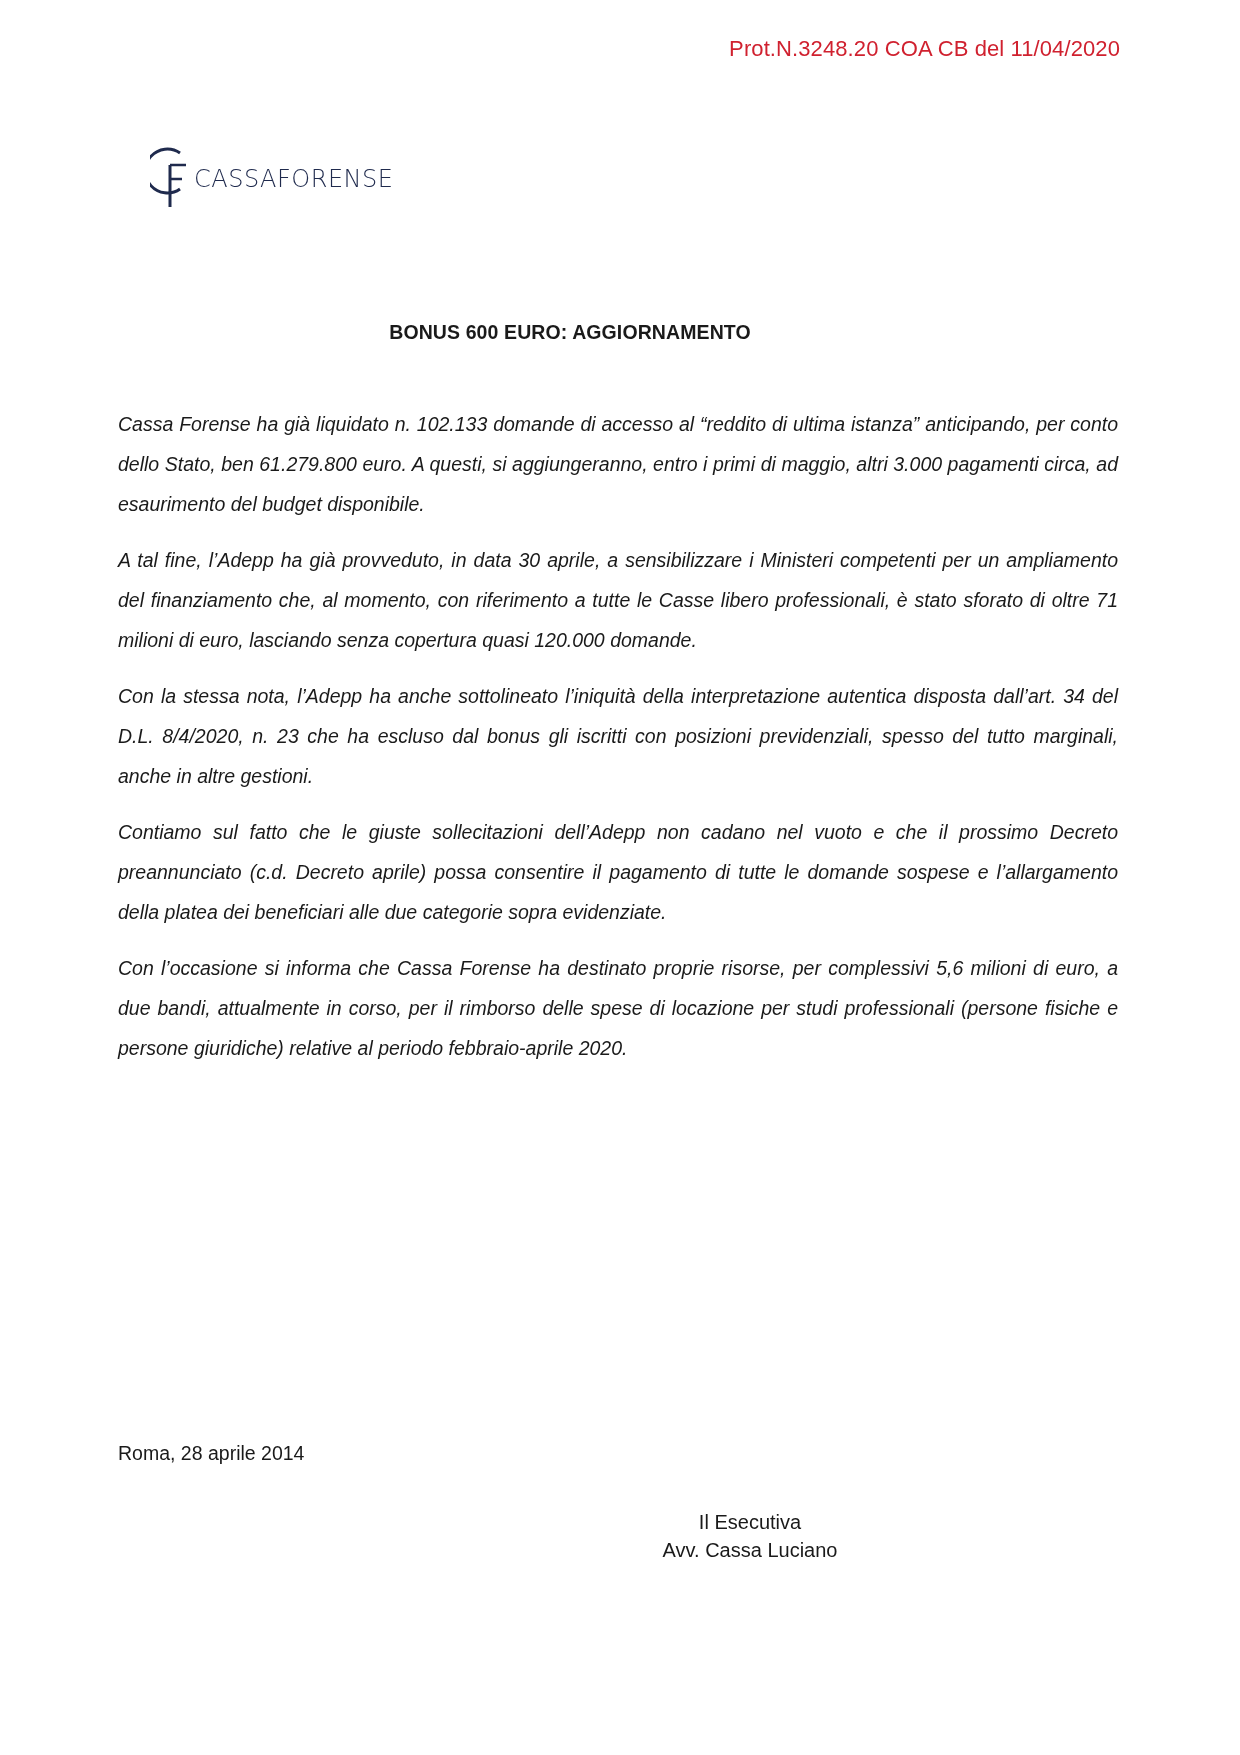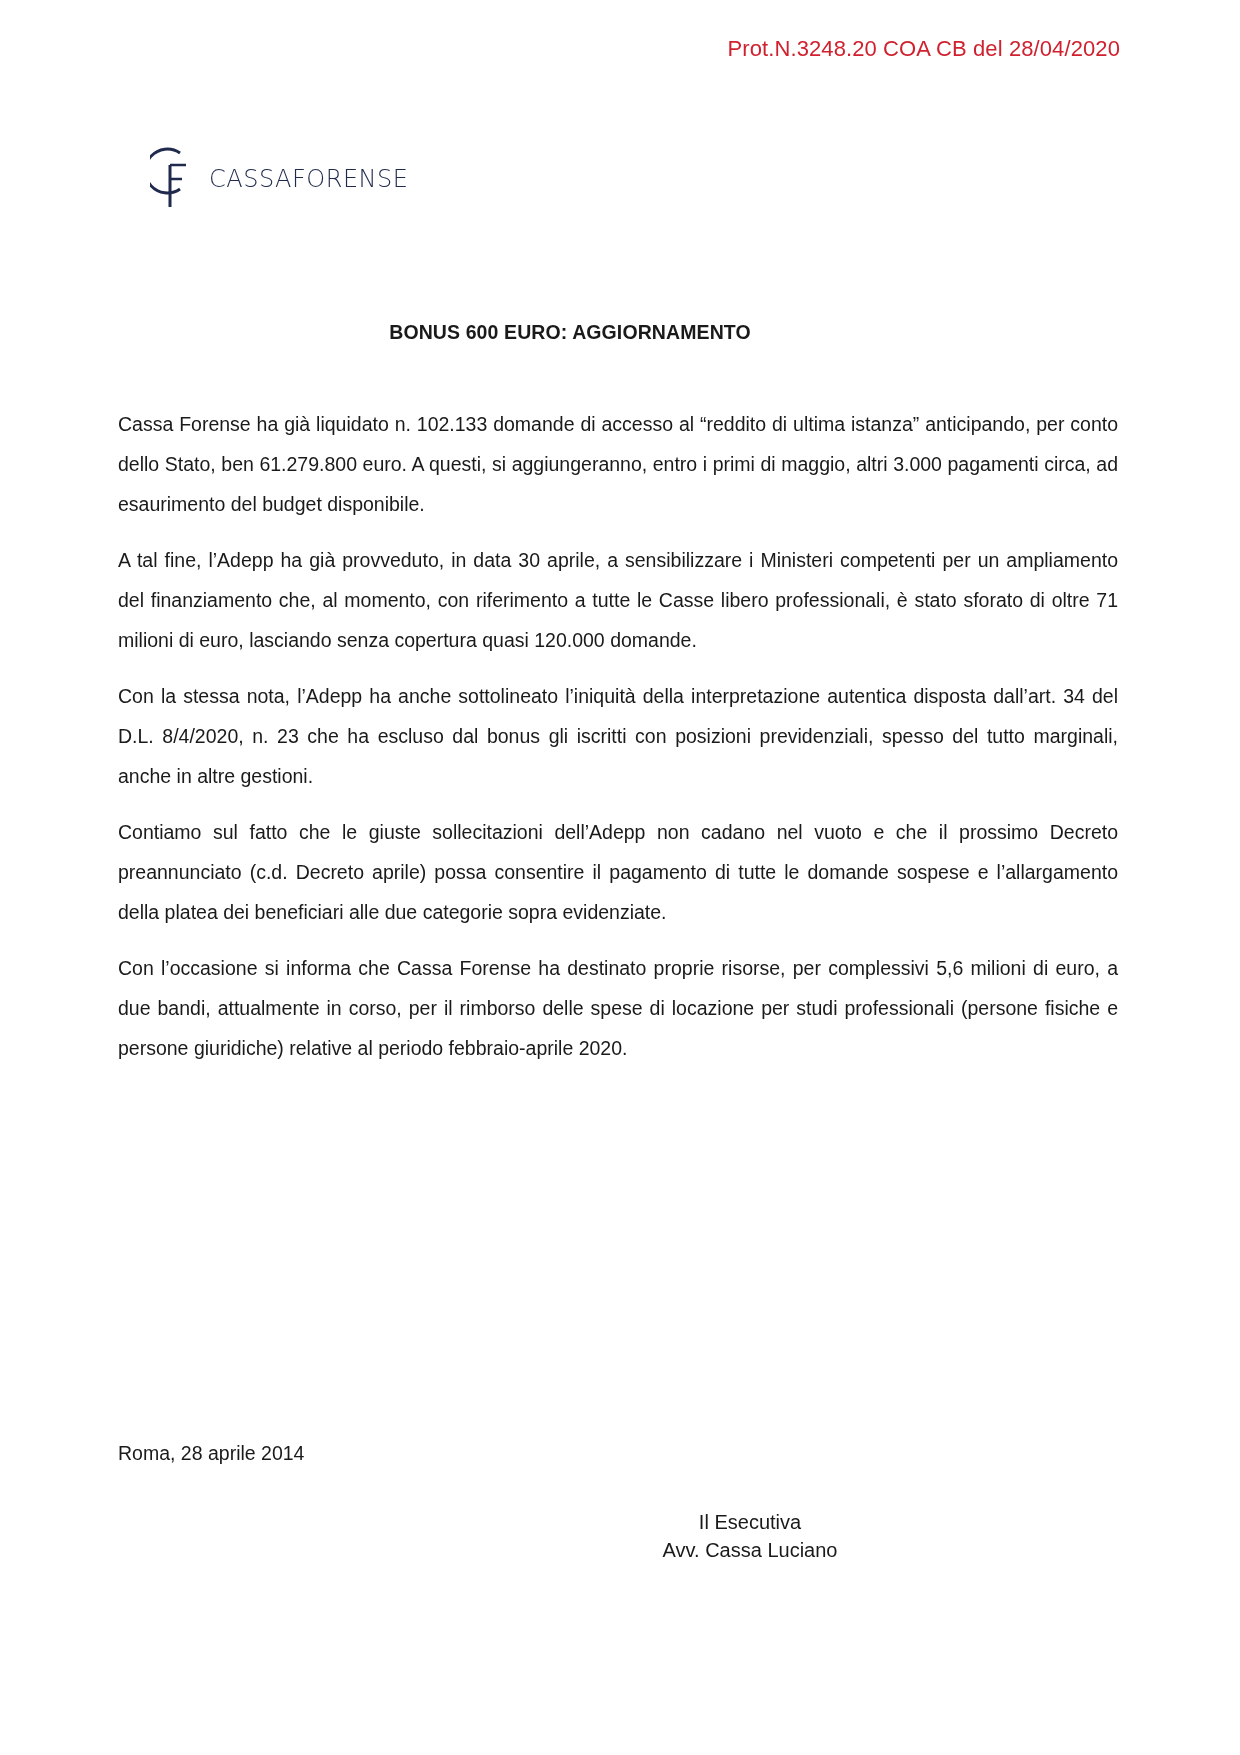--- a/index.html
+++ b/index.html
@@ -3,33 +3,33 @@
 <meta charset="utf-8">
 <style>
   html, body { margin: 0; padding: 0; background: #ffffff; }
   body { width: 1240px; height: 1755px; position: relative; overflow: hidden;
          font-family: "Liberation Sans", sans-serif; color: #1a1a1a; }
   .prot { position: absolute; top: 36px; right: 120px; font-size: 22px; color: #d0212f;
           font-family: "Liberation Sans", sans-serif; letter-spacing: 0.1px; }
   .logo { position: absolute; left: 150px; top: 145px; height: 64px; display: flex; align-items: center; }
   .logo svg { display: block; }
   .logo-text { font-family: "DejaVu Sans", sans-serif; font-size: 24px; color: #1f2a4d;
-               letter-spacing: 0.5px; margin-left: 19px; font-weight: 300; margin-top: 4px; }
+               letter-spacing: 0.5px; margin-left: 4px; font-weight: 300; margin-top: 4px; }
   .title { position: absolute; top: 321px; left: 0; width: 1140px; text-align: center;
            font-weight: bold; font-size: 19.5px; letter-spacing: 0.1px; }
   .body { position: absolute; left: 118px; top: 404px; width: 1000px; font-size: 19.5px; line-height: 40px; }
-  .body p { margin: 0 0 16px 0; text-align: justify; }
+  .body p { margin: 0 0 16px 0; text-align: justify; font-style: italic; }
   .place-date { position: absolute; left: 118px; top: 1442px; font-size: 19.5px; }
   .signature { position: absolute; left: 600px; top: 1508px; width: 300px; text-align: center;
                font-size: 20px; line-height: 28px; }
 </style>
 </head>
 <body>
 
-<div class="prot">Prot.N.3248.20 COA CB del 28/04/2020</div>
+<div class="prot">Prot.N.3248.20 COA CB del 11/04/2020</div>
 
 <div class="logo">
   <svg width="40" height="64" viewBox="0 0 40 64">
     <path d="M30 8 A22 22 0 1 0 30 44" fill="none" stroke="#1f2a4d" stroke-width="3"></path>
     <line x1="20" y1="20" x2="20" y2="62" stroke="#1f2a4d" stroke-width="3"></line>
     <line x1="20" y1="20" x2="36" y2="20" stroke="#1f2a4d" stroke-width="2.5"></line>
     <line x1="20" y1="34" x2="32" y2="34" stroke="#1f2a4d" stroke-width="2.5"></line>
   </svg>
   <span class="logo-text">CASSAFORENSE</span>
 </div>

